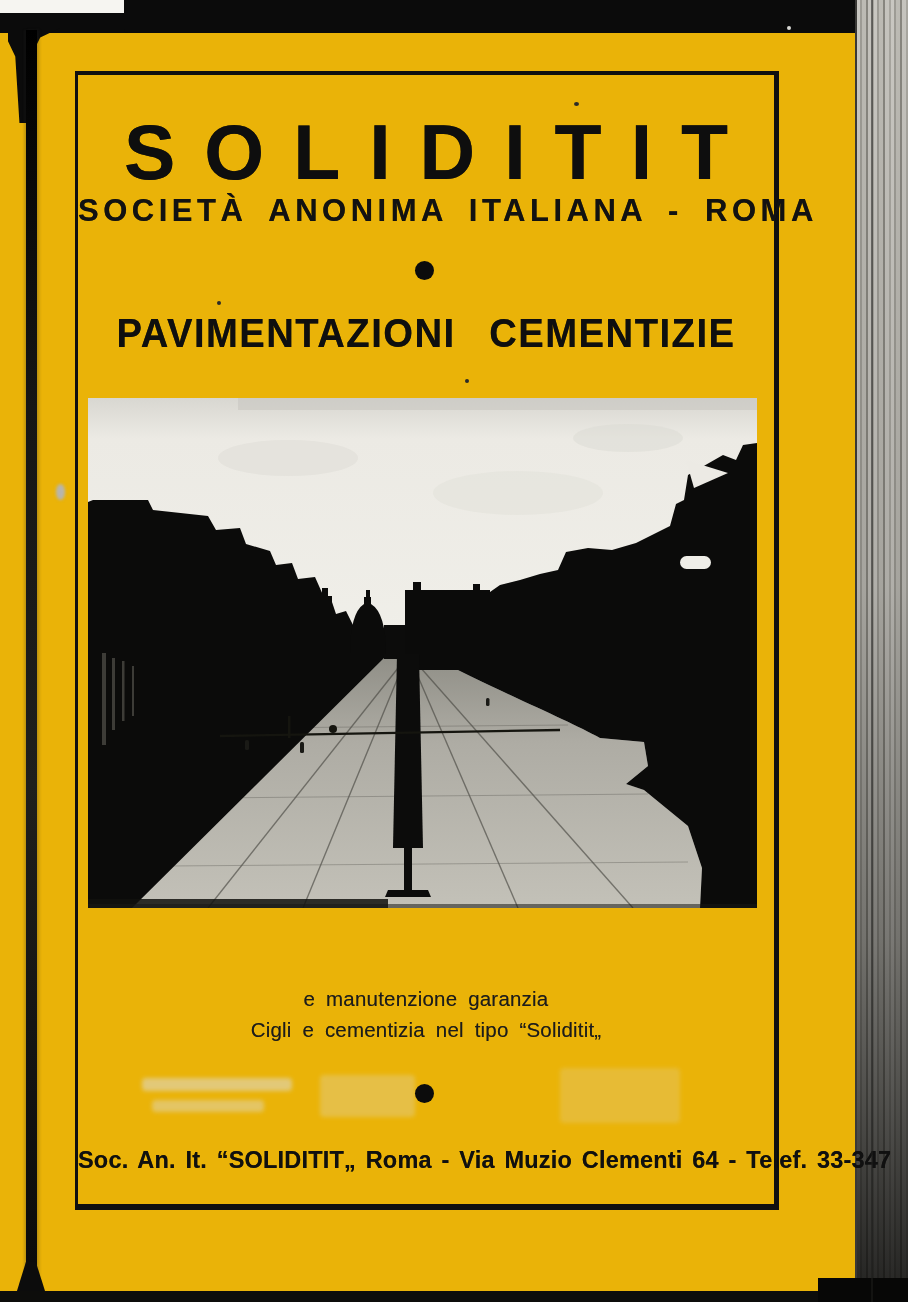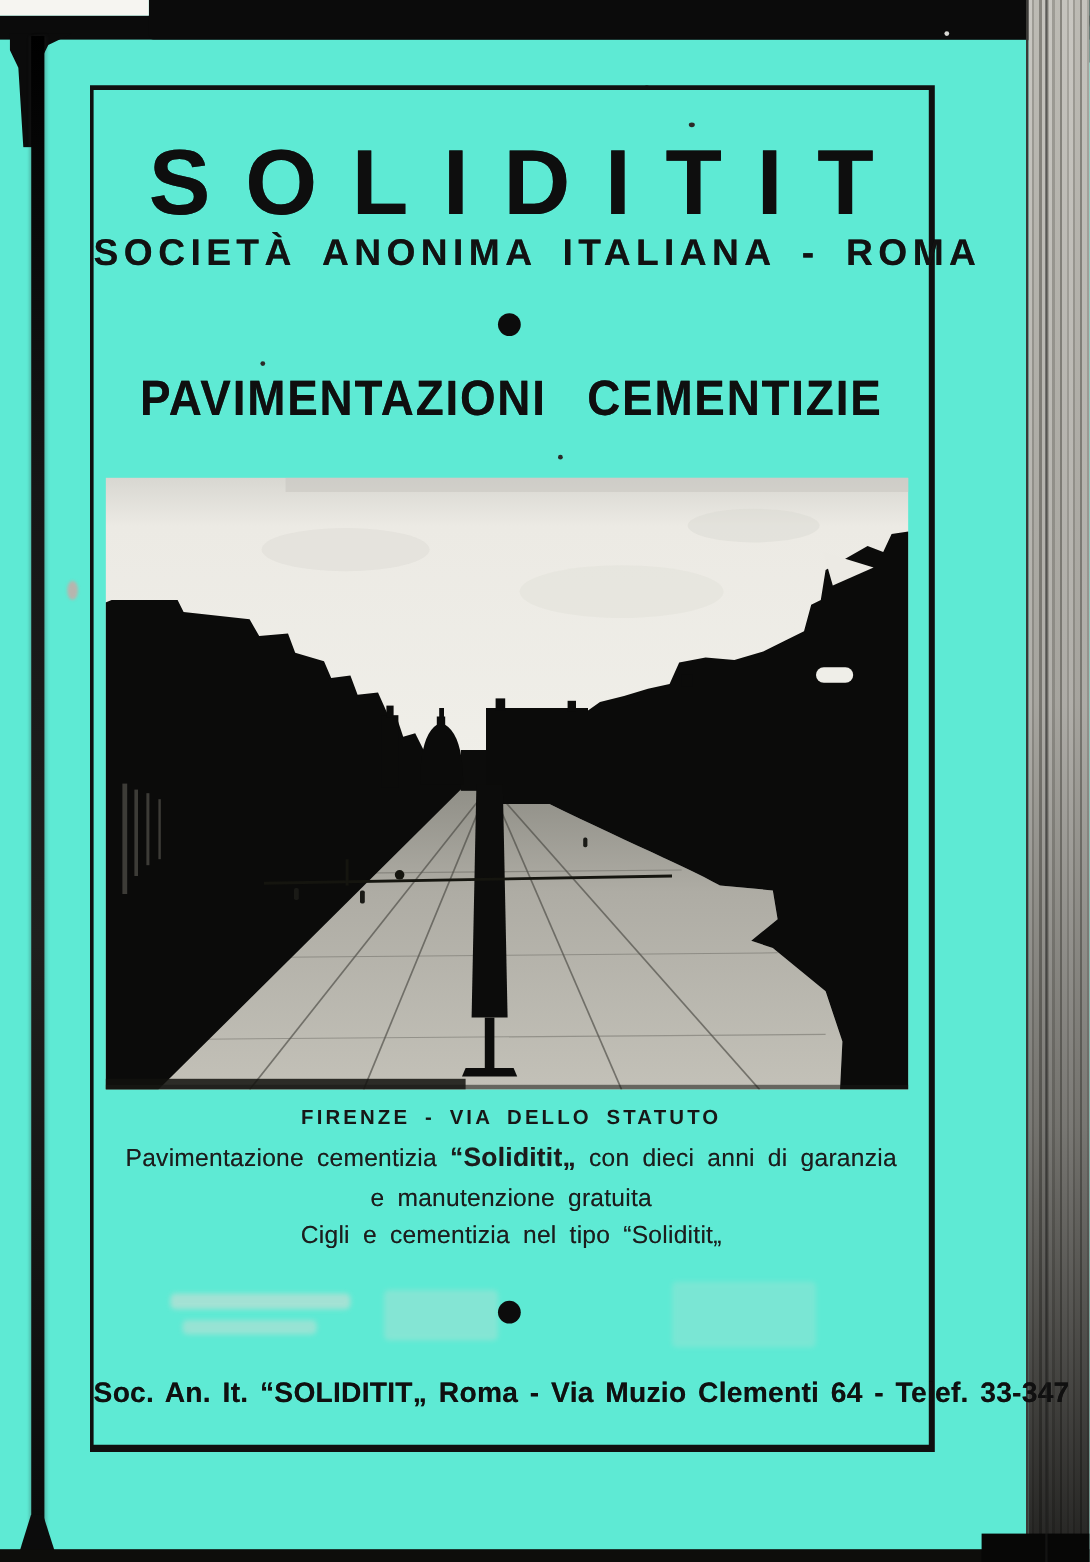--- a/index.html
+++ b/index.html
@@ -1,19 +1,19 @@
 <!DOCTYPE html>
 <html><head>
 <meta charset="utf-8">
 <style>
   * { margin:0; padding:0; box-sizing:border-box; }
   html,body { width:908px; height:1302px; }
   body { font-family:"Liberation Sans", sans-serif; background:#e9e8e4; position:relative; overflow:hidden; }
 
-  .scan-root { position:absolute; inset:0; background:#5eead4; }
+  .scan-root { position:absolute; inset:0; background:#eab308; }
 
   
   .top-band { position:absolute; left:0; top:13px; width:908px; height:20px; background:#0b0b0b; }
   .top-band-upper { position:absolute; left:124px; top:0; width:784px; height:33px; background:#0b0b0b; border-radius:0 0 14px 4px; }
   .top-band-right { position:absolute; right:0; top:0; width:52px; height:52px; background:#0b0b0b; border-radius:0 0 0 26px; }
   .corner-notch { position:absolute; left:0; top:0; width:124px; height:13px; background:#f6f5f1; }
   .band-white-dot { position:absolute; left:787px; top:26px; width:4px; height:4px; border-radius:50%; background:#d9d8d4; }
 
   .left-bar { position:absolute; left:26px; top:30px; width:11px; height:1258px;
               background:linear-gradient(#000 0%, #161616 30%, #1f1f1d 60%, #0a0a0a 100%);
@@ -208,28 +208,22 @@
             <rect x="157" y="342" width="4" height="10" rx="1.5"></rect>
             <rect x="212" y="344" width="4" height="11" rx="1.5"></rect>
             <rect x="398" y="300" width="3.5" height="8" rx="1.5"></rect>
           </g>
 
           <rect x="0" y="501" width="300" height="9" fill="#12120e" opacity=".85"></rect>
           <rect x="0" y="506" width="669" height="4" fill="#1a1a16" opacity=".55"></rect>
         </svg>
       </div>
 
-      <div class="photo-caption">FIRENZE - VIA DELLO STATUTO</div>
-
-      <div class="desc desc-1">
-        <span>Pavimentazione cementizia</span>
-        <span class="brand">“Soliditit„</span>
-        <span>con dieci anni di garanzia</span>
-      </div>
-      <div class="desc desc-2">e manutenzione gratuita</div>
+
+      <div class="desc desc-2">e manutenzione garanzia</div>
       <div class="desc desc-3">Cigli e cementizia nel tipo “Soliditit„</div>
 
       <div class="sep-dot dot-bottom"></div>
 
       <div class="footer-line">Soc. An. It. “SOLIDITIT„ Roma - Via Muzio Clementi 64 - Telef. 33-347</div>
 
     </div>
   </div>
 </div>
 

